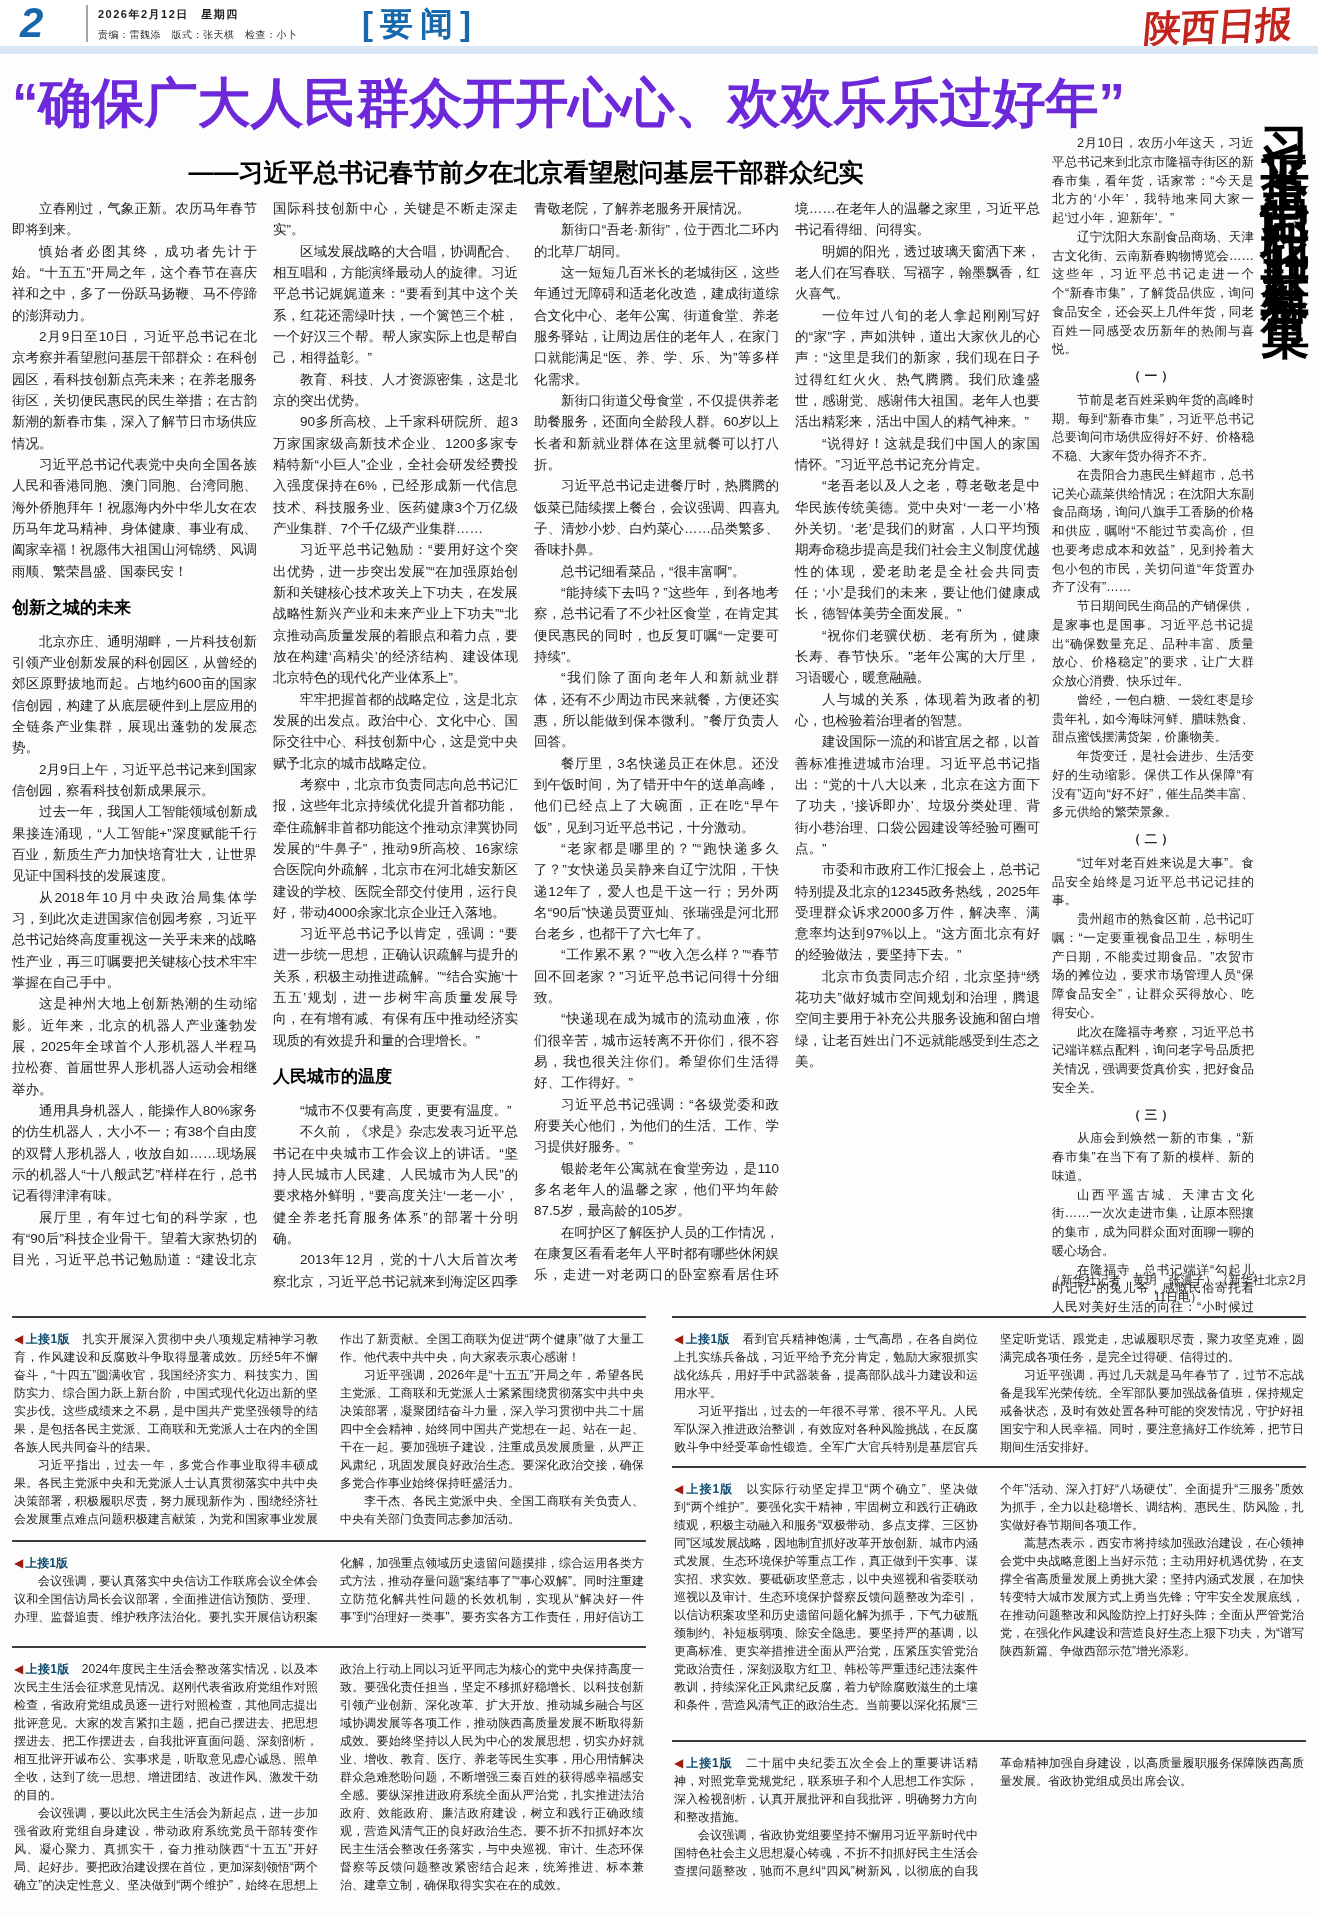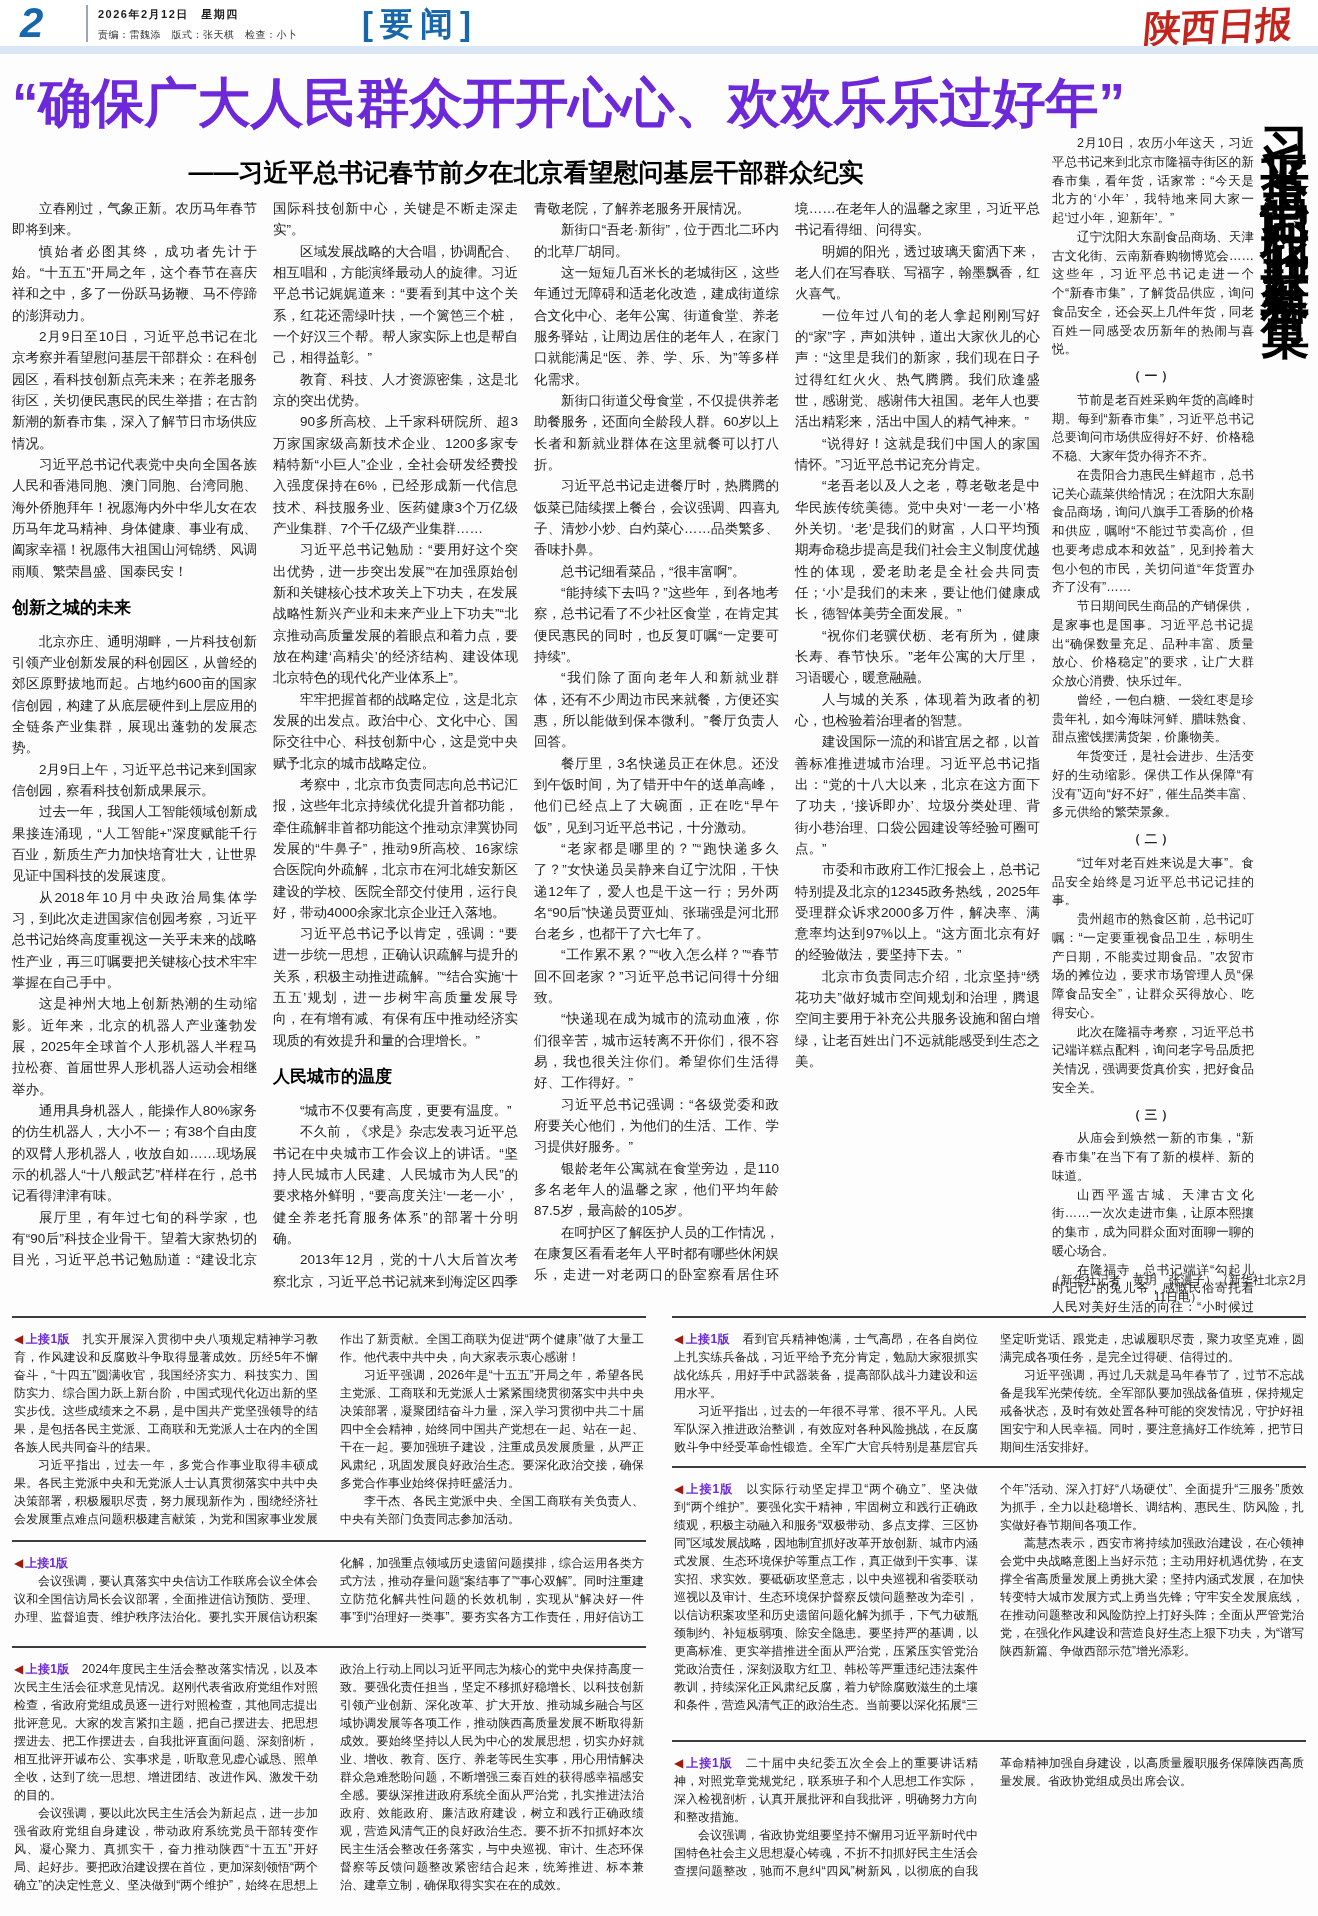--- a/index.html
+++ b/index.html
@@ -46,21 +46,21 @@
   .bottom{position:absolute;top:1316px;left:12px;width:1294px;display:flex;gap:26px;}
   .bcol{width:634px;}
   .bbox{border-top:2px solid #3d3d3d;padding:12px 2px 10px;}
   .bbox-inner{
     column-count:2;column-gap:22px;column-fill:auto;
     font-size:12px;line-height:1.5;text-align:justify;overflow:hidden;
   }
   .bbox-inner p{margin:0;text-indent:2em;}
   .bbox-inner p.lead{text-indent:0;}
   .tri{color:#9e1b10;font-weight:700;margin-right:2px;}
-  .mk{font-weight:700;color:#6d28d9;margin-top:30px;}
+  .mk{font-weight:700;color:#0c4a6e;margin-top:30px;}
   .h-l1 .bbox-inner{height:200px;}
   .h-l2 .bbox-inner{height:82px;}
   .h-l3 .bbox-inner{height:238px;}
   .h-r1 .bbox-inner{height:126px;}
   .h-r2 .bbox-inner{height:250px;}
   .h-r3 .bbox-inner{height:150px;}
 </style>
 </head>
 <body>
 

